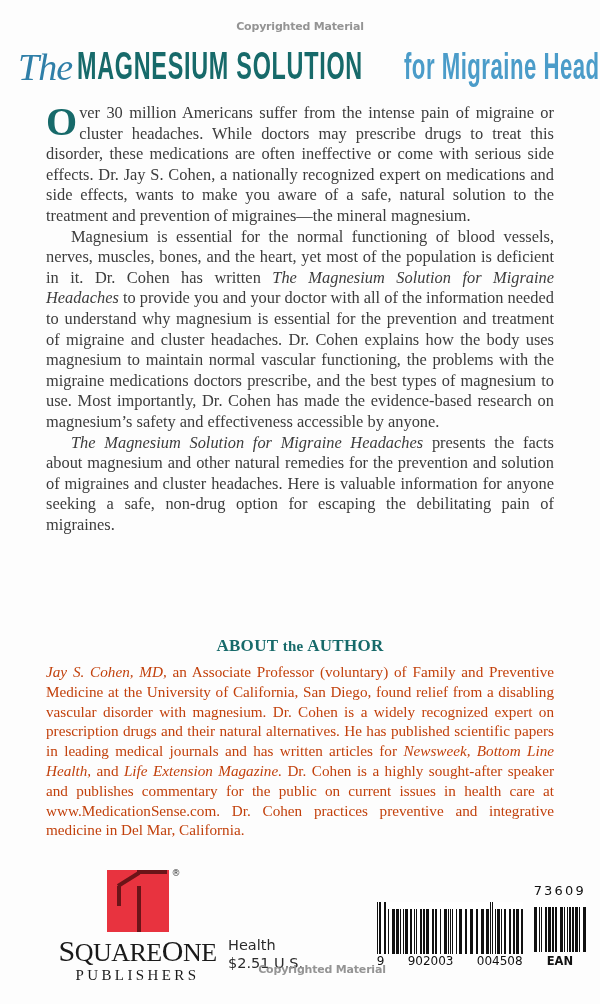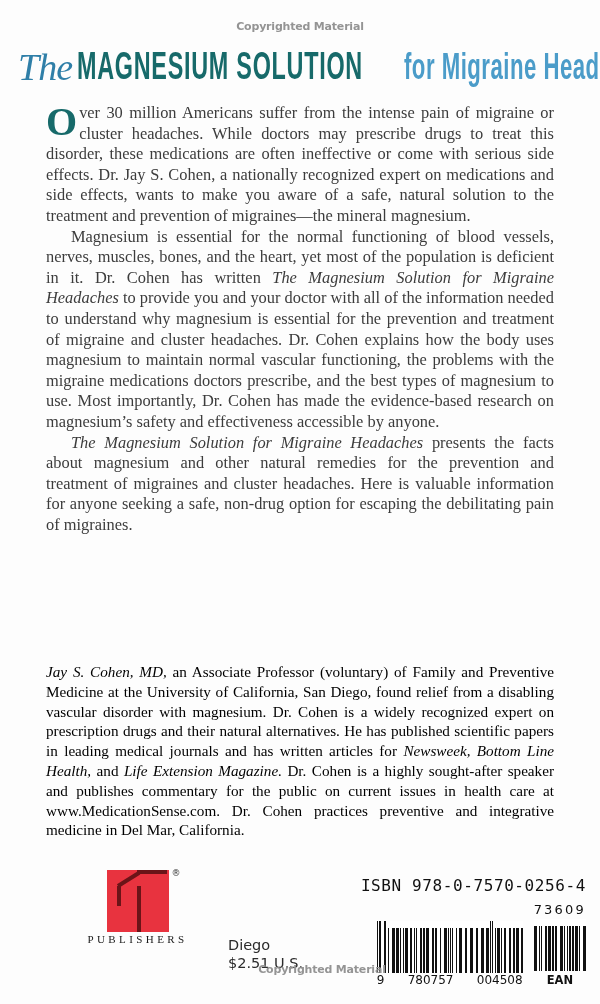--- a/index.html
+++ b/index.html
@@ -128,21 +128,21 @@
     top: 662px;
     left: 46px;
     width: 508px;
   }
   .bio p {
     margin: 0;
     font-size: 15.2px;
     line-height: 19.8px;
     text-align: justify;
     text-indent: 0;
-    color: #000000;
+    color: #c2410c;
   }
 
   
   .footer { position: absolute; top: 864px; left: 0; width: 600px; height: 140px; }
 
   .logo-wrap {
     position: absolute;
     left: 55px; top: 6px;
     width: 165px;
     text-align: center;
@@ -192,21 +192,21 @@
     font-family: "Liberation Serif", serif;
     font-size: 26px;
     font-weight: normal;
     letter-spacing: -0.5px;
     color: #1a1a1a;
     line-height: 1;
   }
   .logo-name .cap { font-size: 30px; }
   .logo-sub {
     font-family: "Liberation Serif", serif;
-    font-size: 11px;
+    font-size: 15px;
     letter-spacing: 3.4px;
     color: #1a1a1a;
     margin-top: 1px;
   }
 
   .category {
     position: absolute;
     left: 228px; top: 72px;
     font-family: "DejaVu Sans", sans-serif;
     font-size: 14.5px;
@@ -280,48 +280,53 @@
     <span class="t-the">The</span>
     <span class="t-main">MAGNESIUM SOLUTION</span>
     <span class="t-sub">for Migraine Headaches</span>
   </div>
 
   <div class="copy">
     <p class="first">
       <span class="dropcap">O</span><span>ver 30 million Americans suffer from the intense pain of migraine or cluster headaches. While doctors may prescribe drugs to treat this disorder, these medications are often ineffective or come with serious side effects. Dr. Jay S. Cohen, a nationally recognized expert on medications and side effects, wants to make you aware of a safe, natural solution to the treatment and prevention of migraines—the mineral magnesium.</span>
     </p>
     <p><span>Magnesium is essential for the normal functioning of blood vessels, nerves, muscles, bones, and the heart, yet most of the population is deficient in it. Dr. Cohen has written </span><em>The Magnesium Solution for Migraine Headaches</em><span> to provide you and your doctor with all of the information needed to understand why magnesium is essential for the prevention and treatment of migraine and cluster headaches. Dr. Cohen explains how the body uses magnesium to maintain normal vascular functioning, the problems with the migraine medications doctors prescribe, and the best types of magnesium to use. Most importantly, Dr. Cohen has made the evidence-based research on magnesium’s safety and effectiveness accessible by anyone.</span></p>
-    <p><em>The Magnesium Solution for Migraine Headaches</em><span> presents the facts about magnesium and other natural remedies for the prevention and treatment of migraines and cluster headaches. Here is valuable information for anyone seeking a safe, non-drug option for escaping the debilitating pain of migraines.</span></p>
+    <p><em>The Magnesium Solution for Migraine Headaches</em><span> presents the facts about magnesium and other natural remedies for the prevention and solution of migraines and cluster headaches. Here is valuable information for anyone seeking a safe, non-drug option for escaping the debilitating pain of migraines.</span></p>
   </div>
 
+  <div class="about-head">
+    <span>ABOUT</span>
+    <span class="lower">the</span>
+    <span>AUTHOR</span>
+  </div>
 
   <div class="bio">
     <p><em>Jay S. Cohen, MD,</em><span> an Associate Professor (voluntary) of Family and Preventive Medicine at the University of California, San Diego, found relief from a disabling vascular disorder with magnesium. Dr. Cohen is a widely recognized expert on prescription drugs and their natural alternatives. He has published scientific papers in leading medical journals and has written articles for </span><em>Newsweek, Bottom Line Health,</em><span> and </span><em>Life Extension Magazine.</em><span> Dr. Cohen is a highly sought-after speaker and publishes commentary for the public on current issues in health care at www.MedicationSense.com. Dr. Cohen practices preventive and integrative medicine in Del Mar, California.</span></p>
   </div>
 
   <div class="footer">
 
     <div class="logo-wrap">
       <div class="logo-mark">
         <span class="stroke-top"></span>
         <span class="stroke-diag"></span>
         <span class="stroke-left"></span>
         <span class="stroke-v"></span>
         <span class="logo-reg">®</span>
       </div>
+      <div class="logo-name"><span class="cap">S</span><span>QUARE</span><span class="cap">O</span><span>NE</span></div>
       <div class="logo-sub">PUBLISHERS</div>
     </div>
 
     <div class="category">
-      <span>Diego</span>
+      <span>Health</span>
       <span class="price">$2.51 U.S.</span>
     </div>
 
     <div class="isbn-area">
-      <div class="isbn-text">ISBN 978-0-7570-0256-4</div>
       <div class="barcodes">
 
         <div class="bc">
           <div class="bc-bars" id="bars-main">
               <span style="width: 1px; height: 52px; background: rgb(17, 17, 17);"></span>
               <span style="width: 1px; height: 52px; background: transparent;"></span>
               <span style="width: 2px; height: 52px; background: rgb(17, 17, 17);"></span>
               <span style="width: 3px; height: 52px; background: transparent;"></span>
               <span style="width: 2px; height: 52px; background: rgb(17, 17, 17);"></span>
               <span style="width: 2px; height: 52px; background: transparent;"></span>
@@ -392,21 +397,21 @@
               <span style="width: 2px; height: 45px; background: rgb(17, 17, 17);"></span>
               <span style="width: 2px; height: 45px; background: transparent;"></span>
               <span style="width: 2px; height: 45px; background: rgb(17, 17, 17);"></span>
               <span style="width: 1px; height: 45px; background: transparent;"></span>
               <span style="width: 3px; height: 45px; background: rgb(17, 17, 17);"></span>
               <span style="width: 2px; height: 45px; background: transparent;"></span>
               <span style="width: 2px; height: 45px; background: rgb(17, 17, 17);"></span>
             </div>
           <div class="main-bc-digits">
             <span>9</span>
-            <span>780757</span>
+            <span>902003</span>
             <span>004508</span>
           </div>
         </div>
 
         <div class="bc">
           <div class="bc-top-digits">73609</div>
           <div class="bc-bars" id="bars-addon">
               <span style="width: 3px; height: 45px; background: rgb(17, 17, 17);"></span>
               <span style="width: 2px; height: 45px; background: transparent;"></span>
               <span style="width: 1px; height: 45px; background: rgb(17, 17, 17);"></span>

